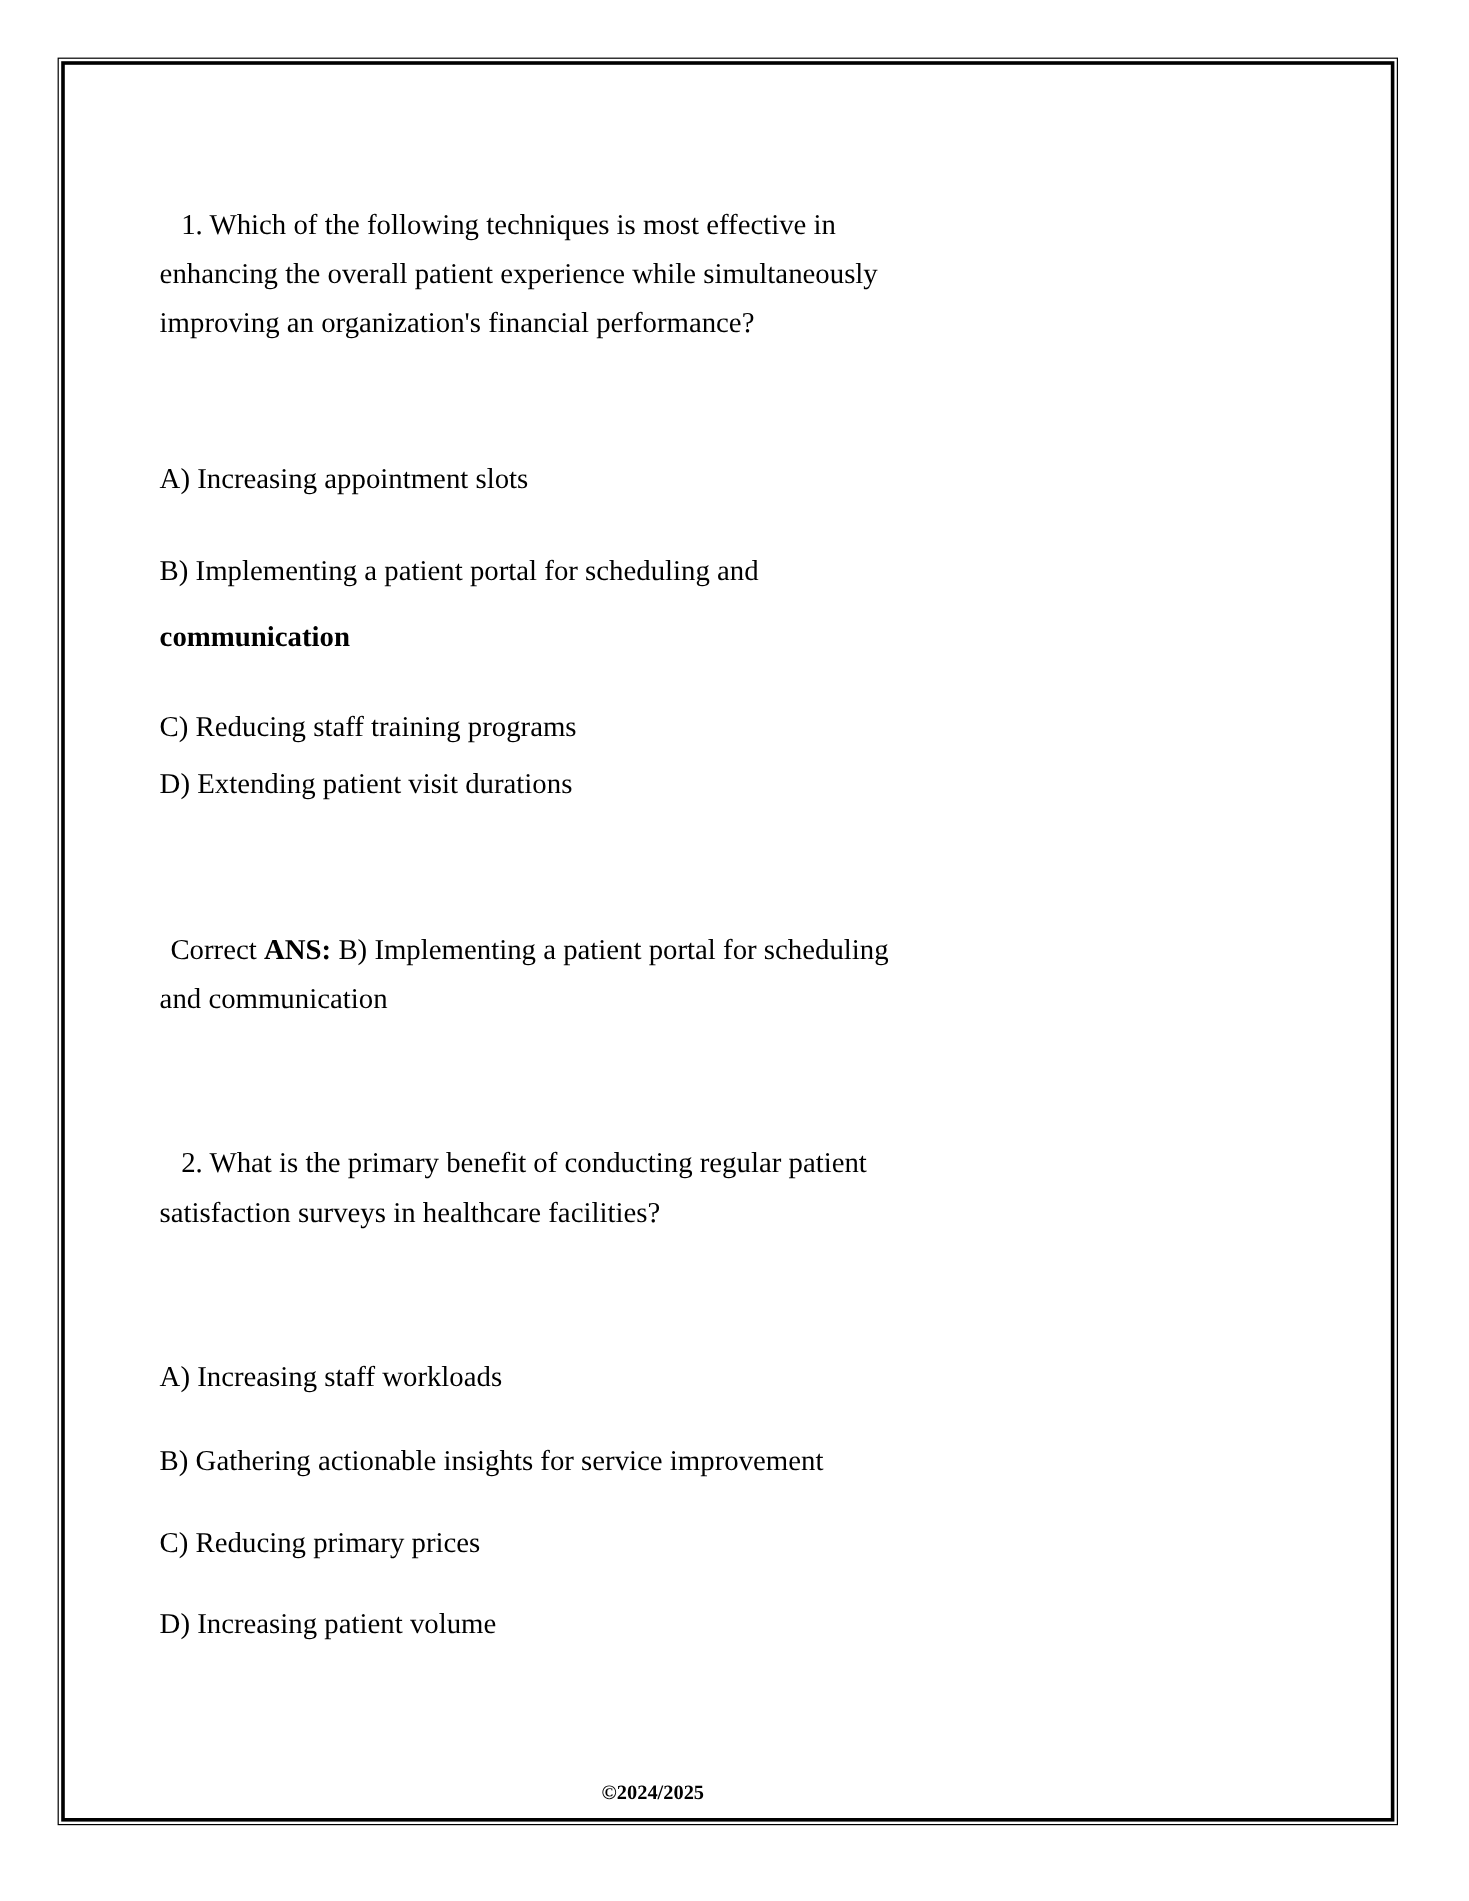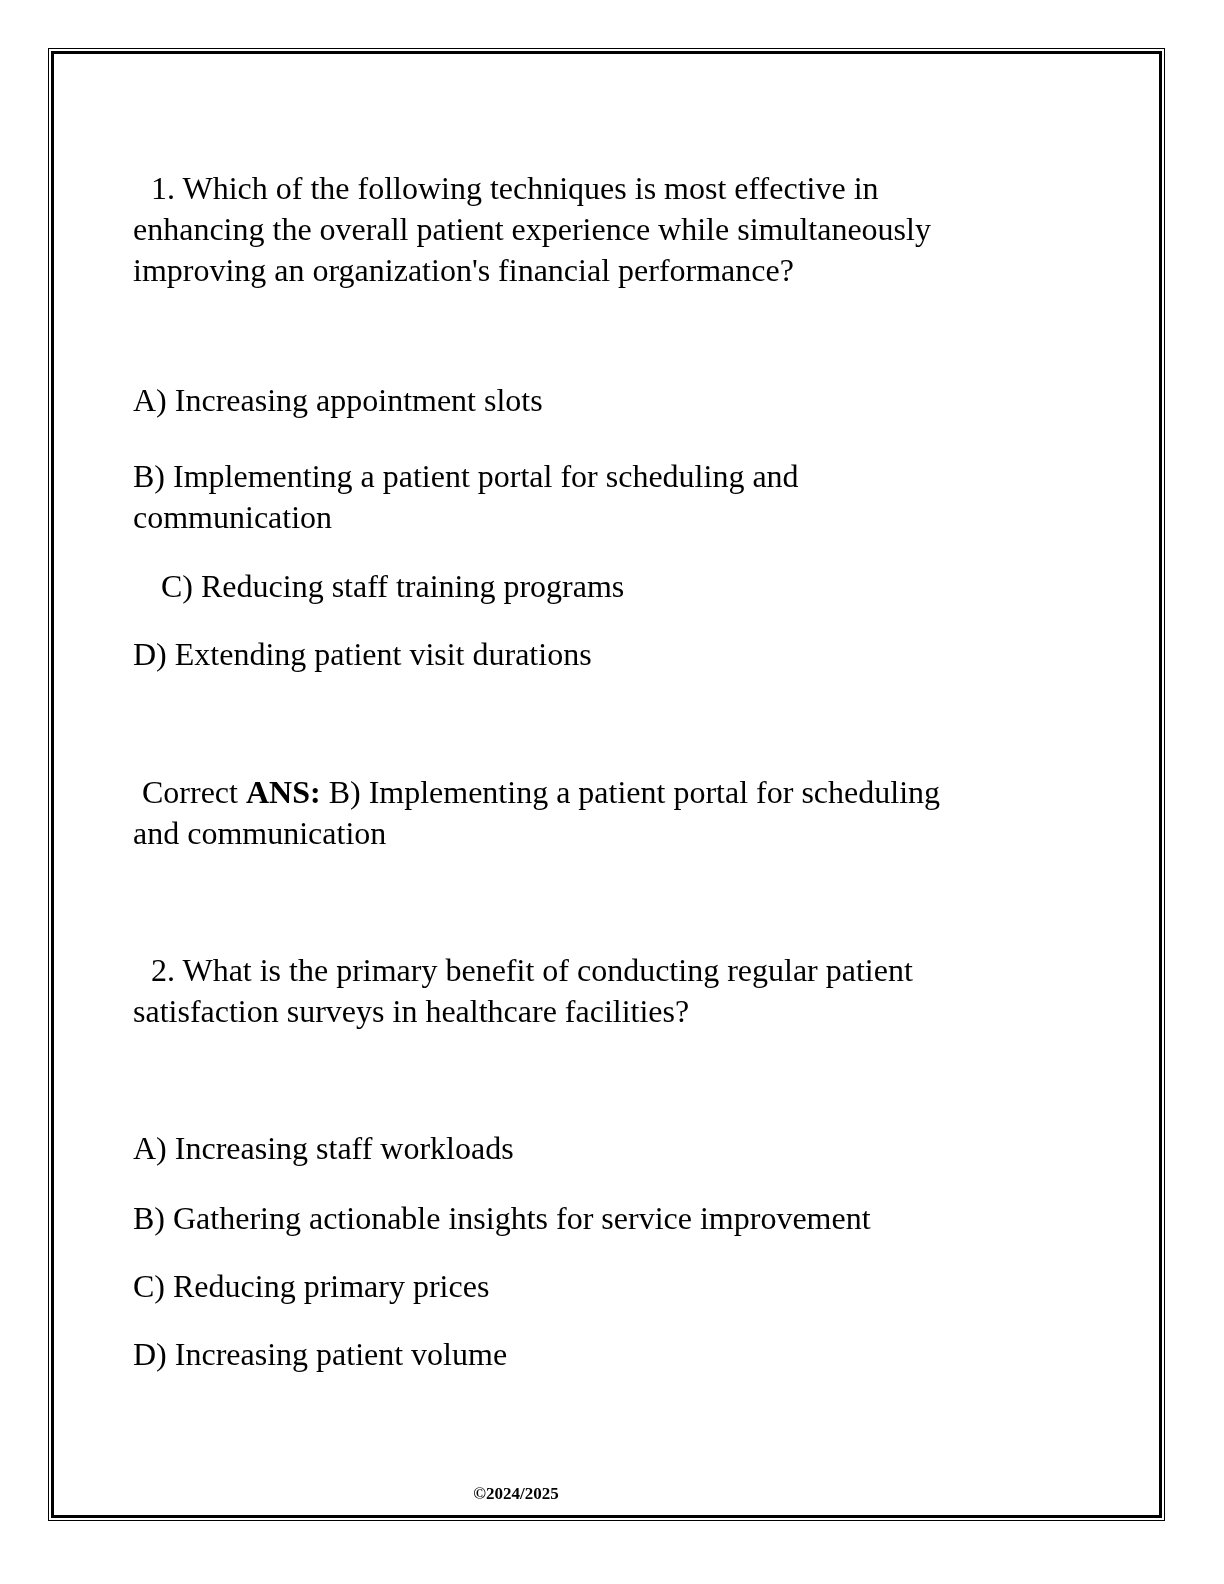--- a/index.html
+++ b/index.html
@@ -3,42 +3,42 @@
   <meta charset="utf-8">
   <style>
     html, body { margin: 0; padding: 0; background: #ffffff; }
     body { width: 1224px; height: 1584px; position: relative; overflow: hidden;
            font-family: "Liberation Serif", "DejaVu Serif", serif; color: #000; }
     .outer-border { position: absolute; left: 48px; top: 48px; width: 1117px; height: 1473px;
                     border: 1px solid #000; box-sizing: border-box; }
     .inner-border { position: absolute; left: 51px; top: 51px; width: 1111px; height: 1467px;
                     border: 3px solid #000; box-sizing: border-box; }
     .content { position: absolute; left: 133px; top: 0; width: 920px; }
-    .line { position: absolute; left: 0; font-size: 32px; line-height: 41px; white-space: nowrap; }
+    .line { position: absolute; left: 0; font-size: 24px; line-height: 41px; white-space: nowrap; }
     .footer { position: absolute; left: 0; width: 1032px; top: 1484px; text-align: center;
-              font-size: 17px; font-weight: bold; }
+              font-size: 17px; font-weight: bold; padding-left: 28px; }
     b { font-weight: bold; }
   </style>
 </head>
 <body>
 
 <div class="outer-border"></div>
 <div class="inner-border"></div>
 
 <div class="content">
 
   <div>
     <div class="line" style="top:168px; left:18px;">1. Which of the following techniques is most effective in</div>
     <div class="line" style="top:209px;">enhancing the overall patient experience while simultaneously</div>
     <div class="line" style="top:250px;">improving an organization's financial performance?</div>
 
     <div class="line" style="top:380px;">A) Increasing appointment slots</div>
     <div class="line" style="top:456px;">B) Implementing a patient portal for scheduling and</div>
-    <div class="line" style="top:497px;">communication</div>
-    <div class="line" style="top:566px;margin-left:28px;">C) Reducing staff training programs</div>
+    <div class="line" style="top:511px;font-weight:bold;">communication</div>
+    <div class="line" style="top:586px;">C) Reducing staff training programs</div>
     <div class="line" style="top:634px;text-align:right;">D) Extending patient visit durations</div>
 
     <div class="line" style="top:772px; left:9px;"><span>Correct </span><b>ANS:</b><span> B) Implementing a patient portal for scheduling</span></div>
     <div class="line" style="top:813px;">and communication</div>
   </div>
 
   <div>
     <div class="line" style="top:950px; left:18px;">2. What is the primary benefit of conducting regular patient</div>
     <div class="line" style="top:991px;">satisfaction surveys in healthcare facilities?</div>
 

